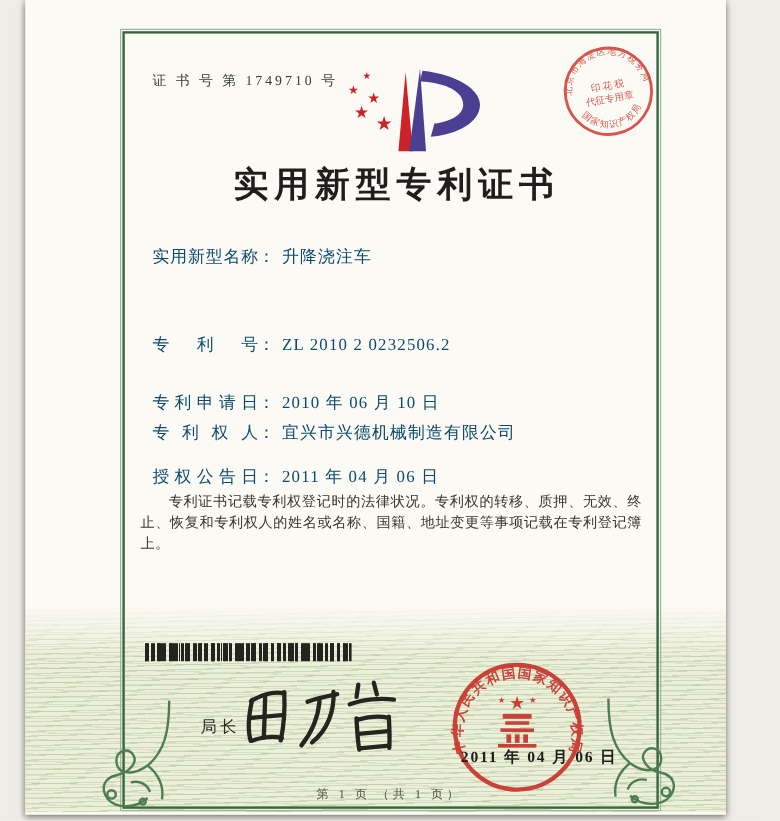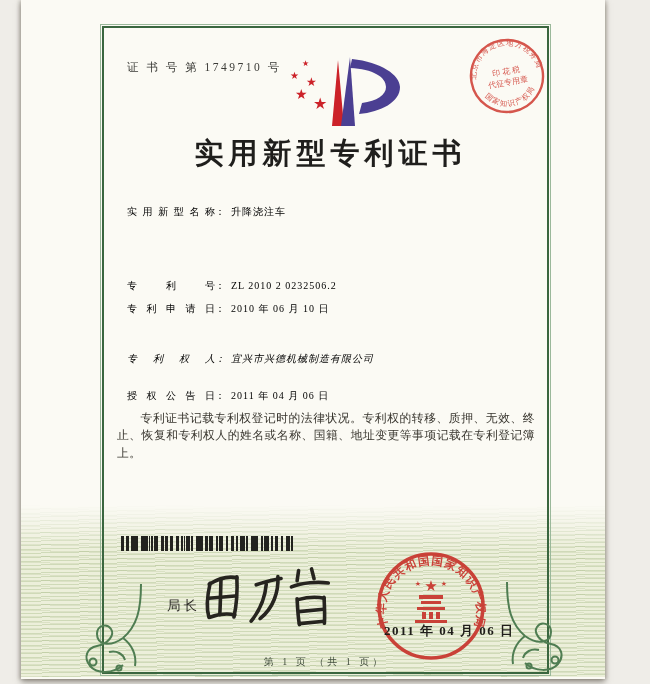--- a/index.html
+++ b/index.html
@@ -38,21 +38,21 @@
   }
   .logo{position:absolute;left:252px;top:48px;width:140px;height:90px;}
   .logo .star{position:absolute;color:#cc2229;line-height:1;}
   .title{
     position:absolute;left:79px;width:449px;top:134px;
     text-align:center;font-size:29px;font-weight:bold;color:#1f1e1c;
     letter-spacing:5px;
     padding-left:6px;
   }
   .field-row{
-    position:absolute;left:106px;font-size:10px;color:#000000;white-space:nowrap;
+    position:absolute;left:106px;font-size:14px;color:#0c4a6e;white-space:nowrap;
   }
   .flabel{
     display:inline-block;width:88px;text-align:justify;text-align-last:justify;
     vertical-align:bottom;
   }
   .fcolon{display:inline-block;margin-right:6px;}
   .fvalue{letter-spacing:1px;}
   .body-text{
     position:absolute;left:96px;top:410px;width:418px;
     font-size:11.8px;line-height:17.3px;color:#37342d;text-align:justify;
@@ -127,24 +127,24 @@
   </svg>
 
   <div class="title">实用新型专利证书</div>
 
   <div class="field-row" style="top:205px;">
     <span class="flabel">实用新型名称</span><span class="fcolon">：</span><span class="fvalue">升降浇注车</span>
   </div>
   <div class="field-row" style="top:279px;">
     <span class="flabel">专利号</span><span class="fcolon">：</span><span class="fvalue">ZL 2010 2 0232506.2</span>
   </div>
-  <div class="field-row" style="top:302px;">
+  <div class="field-row" style="top:327px;">
     <span class="flabel">专利申请日</span><span class="fcolon">：</span><span class="fvalue">2010 年 06 月 10 日</span>
   </div>
-  <div class="field-row" style="top:352px;font-style:italic;">
+  <div class="field-row" style="top:352px;">
     <span class="flabel">专利权人</span><span class="fcolon">：</span><span class="fvalue">宜兴市兴德机械制造有限公司</span>
   </div>
   <div class="field-row" style="top:389px;">
     <span class="flabel">授权公告日</span><span class="fcolon">：</span><span class="fvalue">2011 年 04 月 06 日</span>
   </div>
 
   <div class="body-text">
     <p>专利证书记载专利权登记时的法律状况。专利权的转移、质押、无效、终止、恢复和专利权人的姓名或名称、国籍、地址变更等事项记载在专利登记簿上。</p>
   </div>
 

